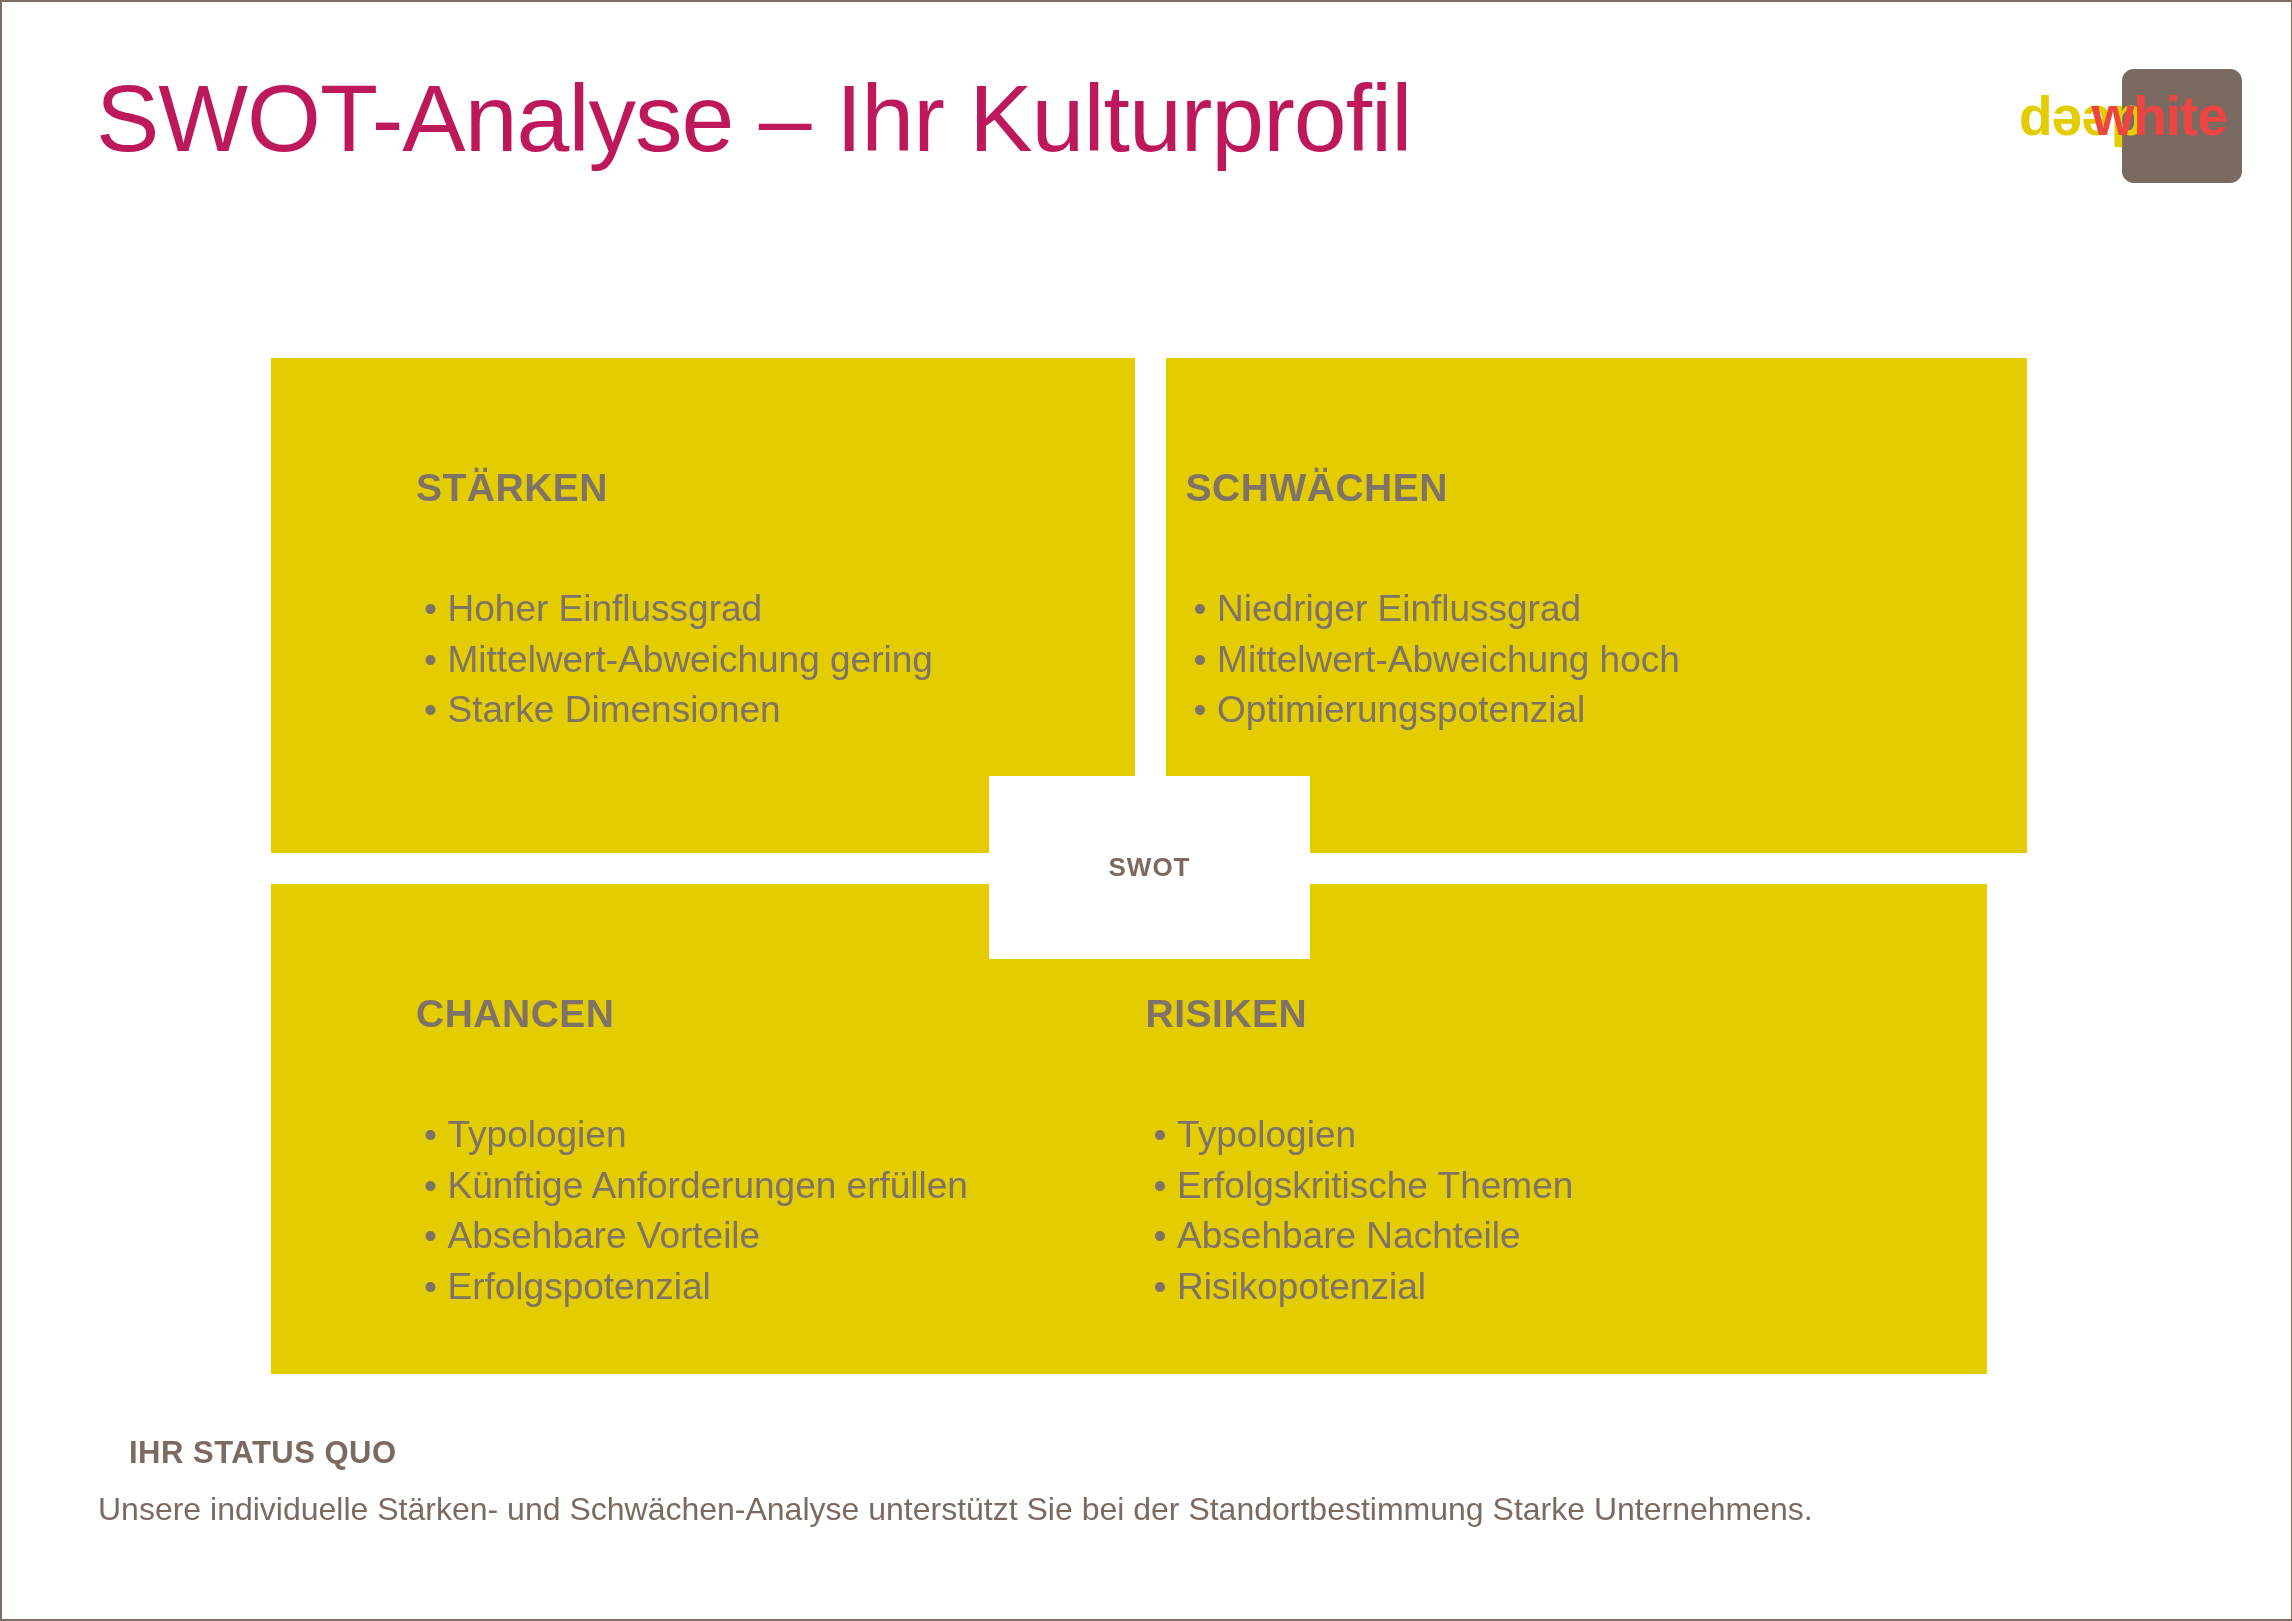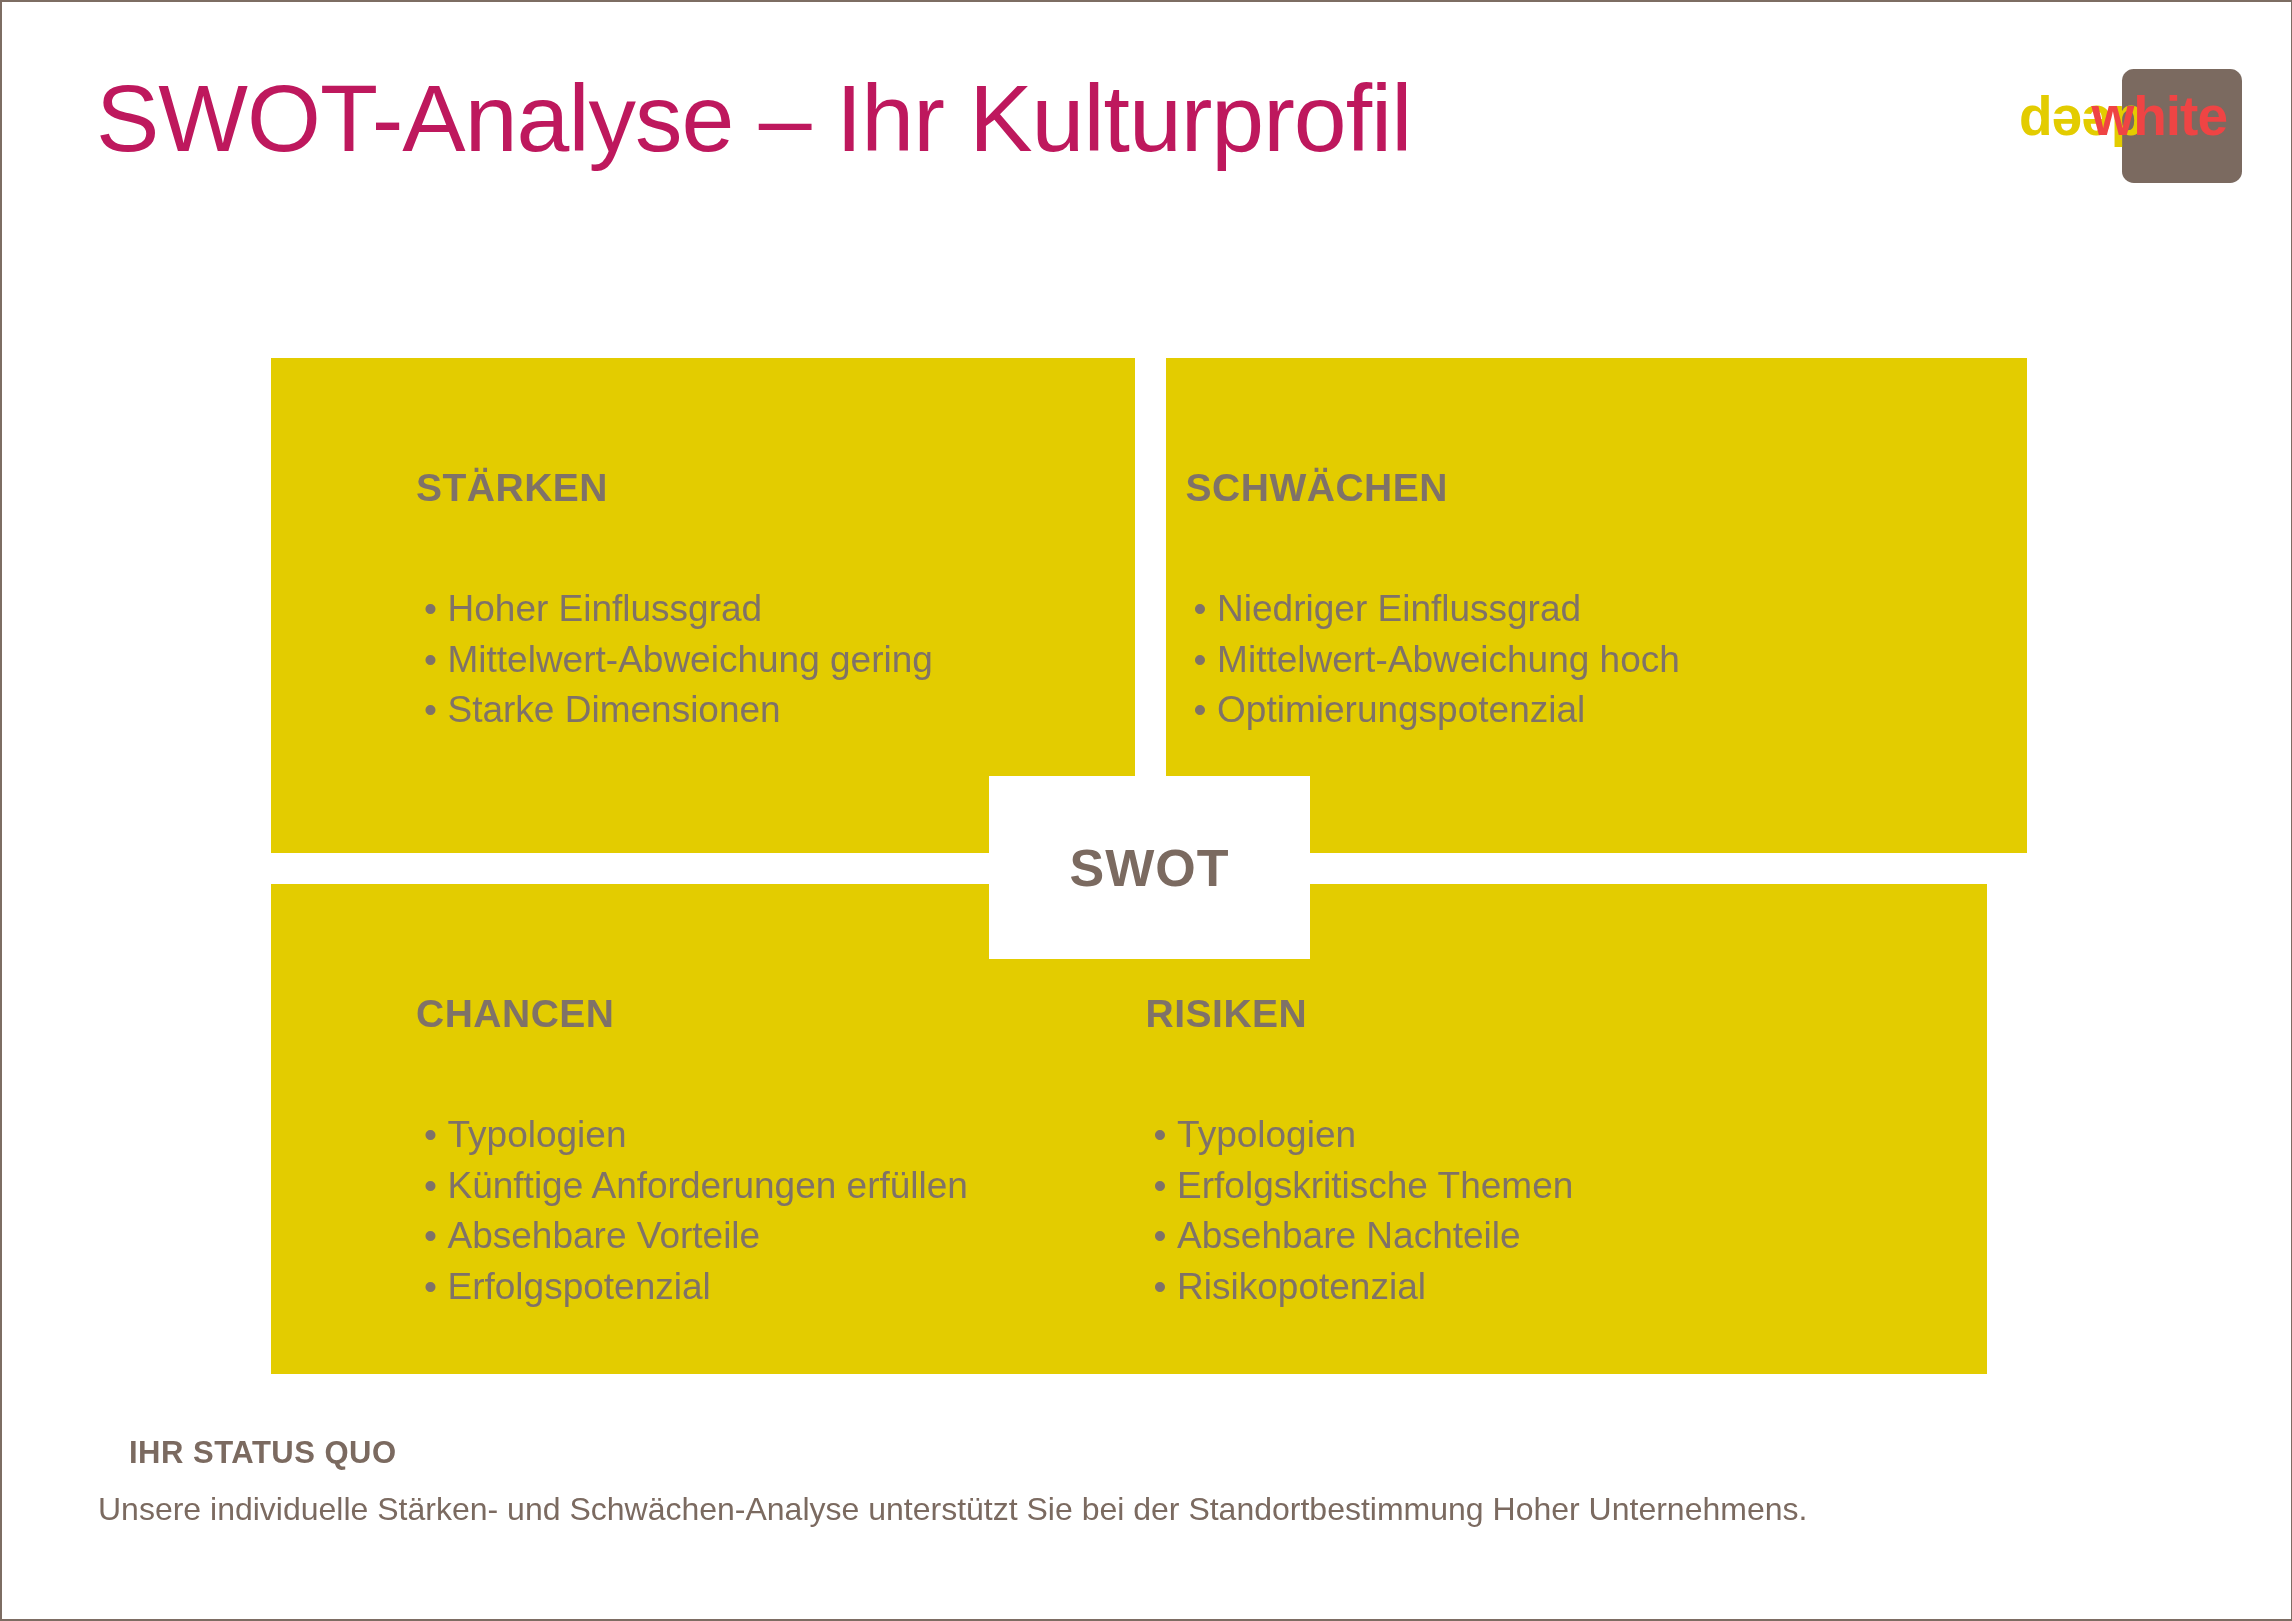--- a/index.html
+++ b/index.html
@@ -133,21 +133,21 @@
     left: 987px;
     top: 774px;
     width: 321px;
     height: 183px;
     background: #ffffff;
     display: flex;
     align-items: center;
     justify-content: center;
   }
   .swot-center-label {
-    font-size: 52px;
+    font-size: 26px;
     font-weight: bold;
     color: #7b6a60;
     letter-spacing: 1px;
   }
 
   
   .footer {
     position: absolute;
     left: 96px;
     top: 1433px;
@@ -221,17 +221,17 @@
     </div>
 
   </div>
 
   <div class="swot-center">
     <span class="swot-center-label">SWOT</span>
   </div>
 
   <div class="footer">
     <div class="footer-title">IHR STATUS QUO</div>
-    <div class="footer-text">Unsere individuelle Stärken- und Schwächen-Analyse unterstützt Sie bei der Standortbestimmung Hoher Unternehmens.</div>
+    <div class="footer-text">Unsere individuelle Stärken- und Schwächen-Analyse unterstützt Sie bei der Standortbestimmung Starke Unternehmens.</div>
   </div>
 
 </div>
 
 
 </body></html>

